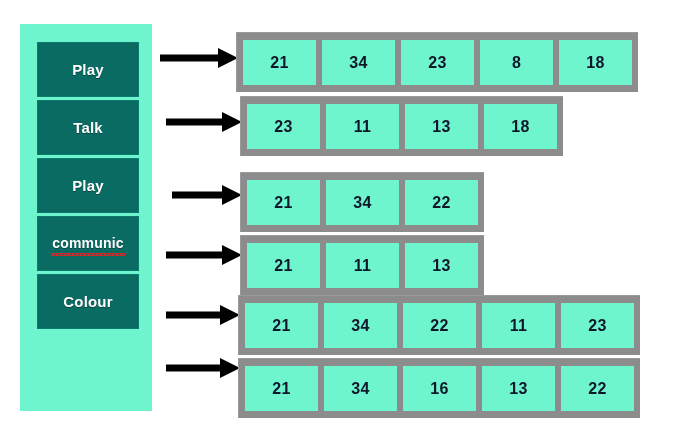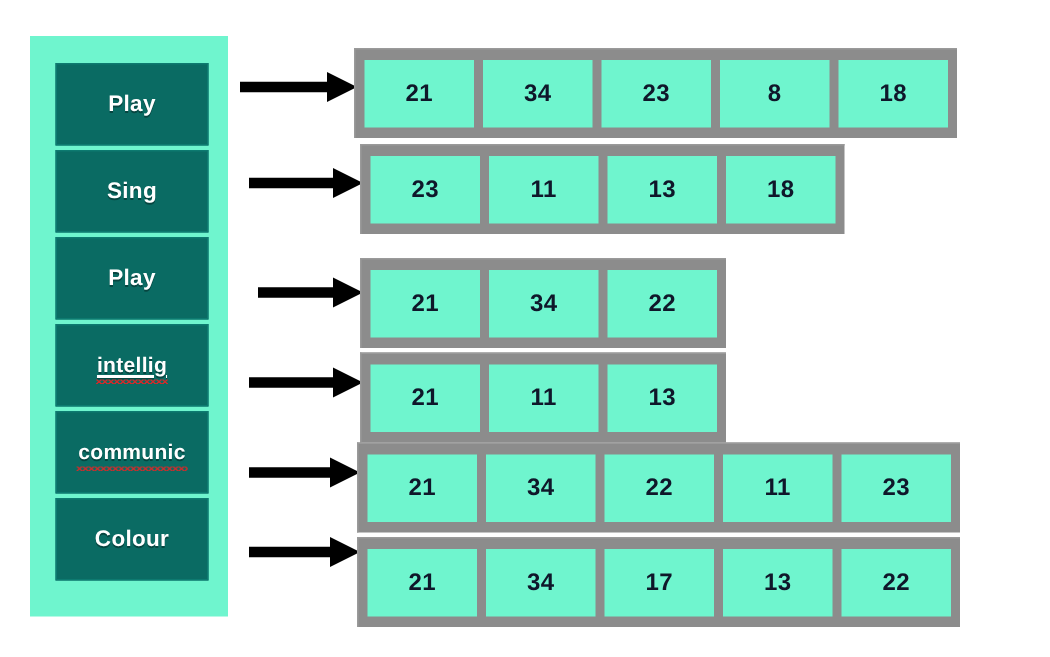--- a/index.html
+++ b/index.html
@@ -123,27 +123,24 @@
 <body>
 
 <div id="diagram">
 
   <div class="panel">
     <div class="panel-inner" id="label-list">
         <div class="label-box">
           <span class="label-text">Play</span>
         </div>
         <div class="label-box">
-          <span class="label-text">Sing</span>
+          <span class="label-text">Talk</span>
         </div>
         <div class="label-box">
           <span class="label-text">Play</span>
-        </div>
-        <div class="label-box">
-          <span class="label-text underlined misspelled small">intellig</span>
         </div>
         <div class="label-box">
           <span class="label-text misspelled small">communic</span>
         </div>
         <div class="label-box">
           <span class="label-text">Colour</span>
         </div>
       </div>
   </div>
 
@@ -201,19 +198,19 @@
       <div class="row" style="left: 238px; top: 295px;">
         <div class="cell">21</div>
         <div class="cell">34</div>
         <div class="cell">22</div>
         <div class="cell">11</div>
         <div class="cell">23</div>
       </div>
       <div class="row" style="left: 238px; top: 358px;">
         <div class="cell">21</div>
         <div class="cell">34</div>
-        <div class="cell">17</div>
+        <div class="cell">16</div>
         <div class="cell">13</div>
         <div class="cell">22</div>
       </div>
     </div>
 
 </div>
 
 </body></html>

